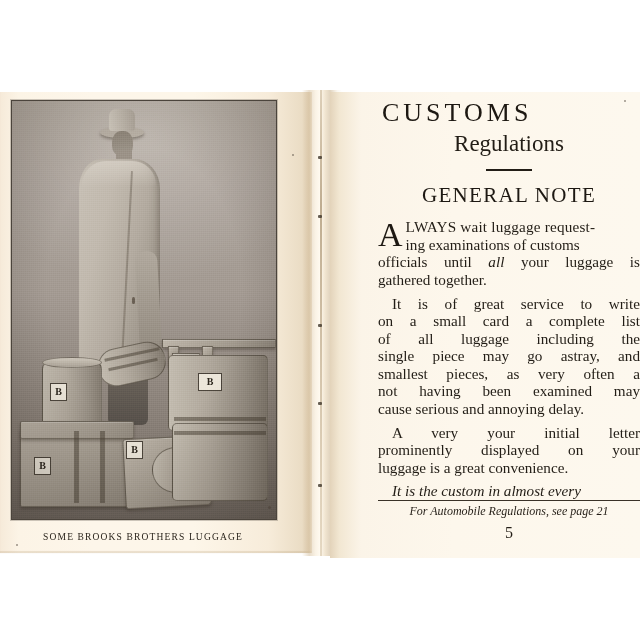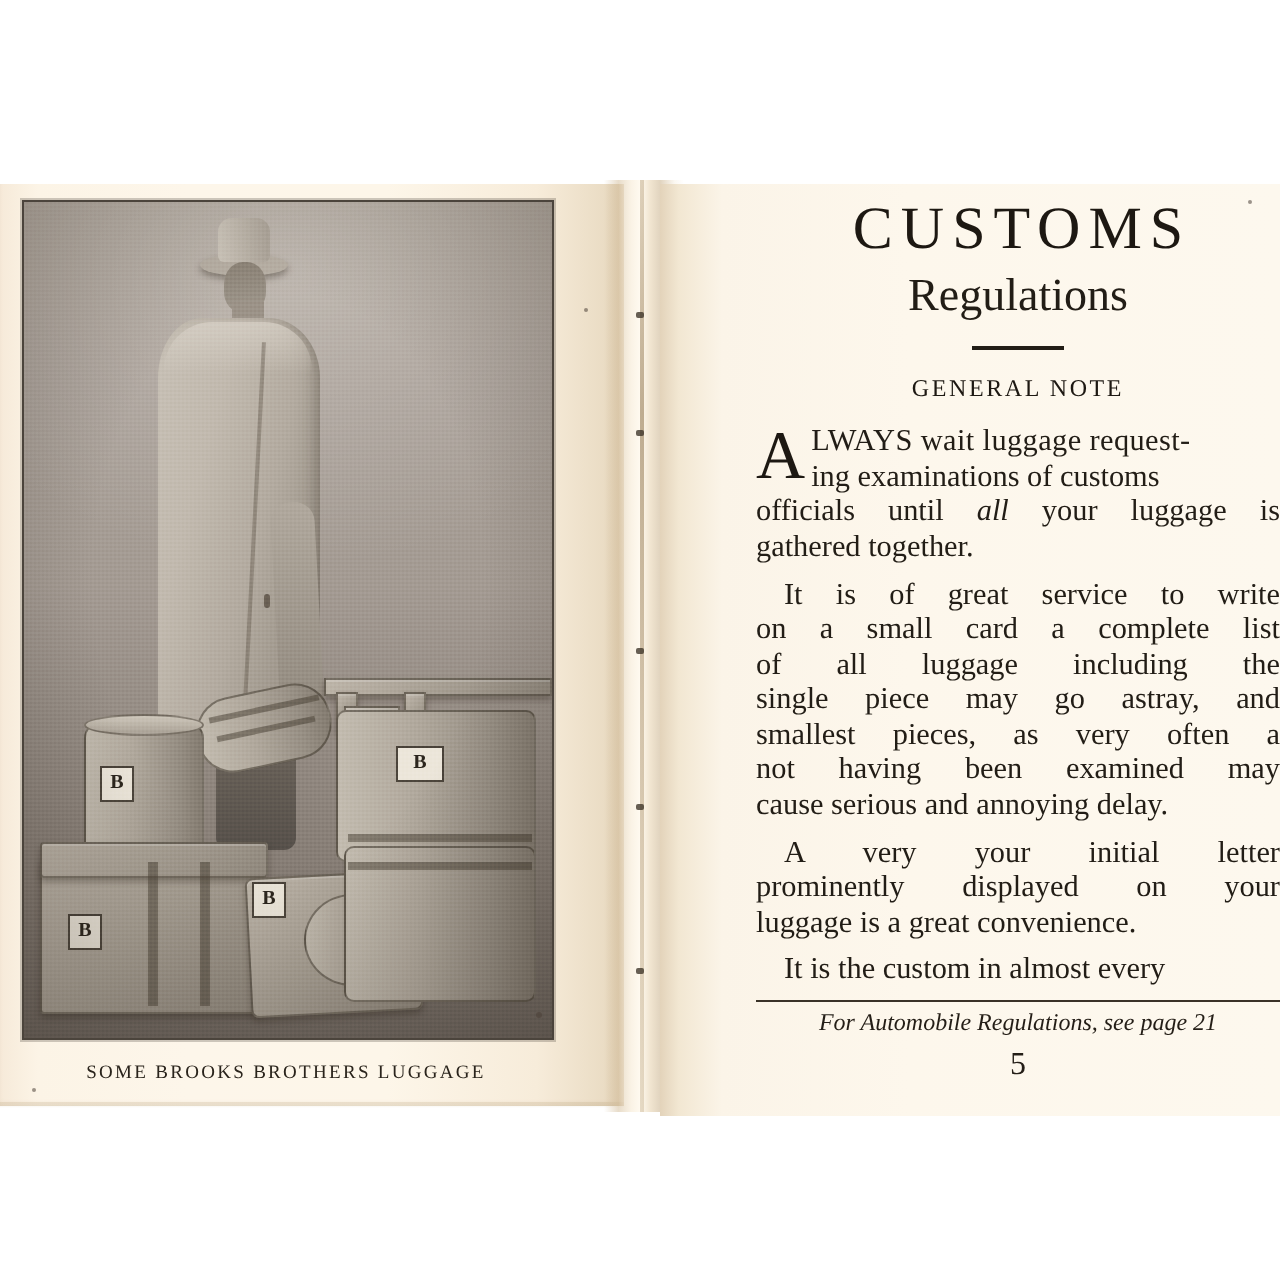--- a/index.html
+++ b/index.html
@@ -273,23 +273,22 @@
   
   #recto-body {
     position: absolute;
     left: 48px;
     top: 8px;
     width: 262px;
     color: #221d16;
   }
   #title-main {
     font-family: "Liberation Serif", serif;
-    font-size: 30px;
+    font-size: 26px;
     letter-spacing: 4px;
-    text-align: center;
     line-height: 1;
     margin: 0;
     padding-left: 4px;
     color: #1d1812;
     font-weight: normal;
   }
   #title-sub {
     font-family: "Liberation Serif", serif;
     font-size: 23px;
     text-align: center;
@@ -299,21 +298,21 @@
     font-weight: normal;
   }
   #title-rule {
     width: 46px;
     height: 2px;
     background: #221d16;
     margin: 13px auto 0 auto;
   }
   #section-head {
     font-family: "Liberation Serif", serif;
-    font-size: 12px;
+    font-size: 21px;
     letter-spacing: 1.3px;
     text-align: center;
     margin: 12px 0 0 0;
     font-weight: normal;
     color: #1d1812;
   }
 
   .para {
     font-family: "Liberation Serif", serif;
     font-size: 15.2px;
@@ -485,21 +484,21 @@
           <span class="ln last">cause serious and annoying delay.</span>
         </p>
 
         <p class="para gap">
           <span class="ln" style="text-indent:14px;">A very your initial letter</span>
           <span class="ln">prominently displayed on your</span>
           <span class="ln last">luggage is a great convenience.</span>
         </p>
 
         <p class="para gap">
-          <span class="ln last" style="text-indent:14px;">It is the custom in almost every</span>
+          <span class="ln last" style="text-indent:14px;font-style:italic;">It is the custom in almost every</span>
         </p>
       </div>
 
       <div id="foot-rule"></div>
       <div id="footnote">For Automobile Regulations, see page 21</div>
       <div id="folio">5</div>
 
       <div class="speck" style="left:294px;top:8px;width:2px;height:2px;"></div>
     </div>
 

